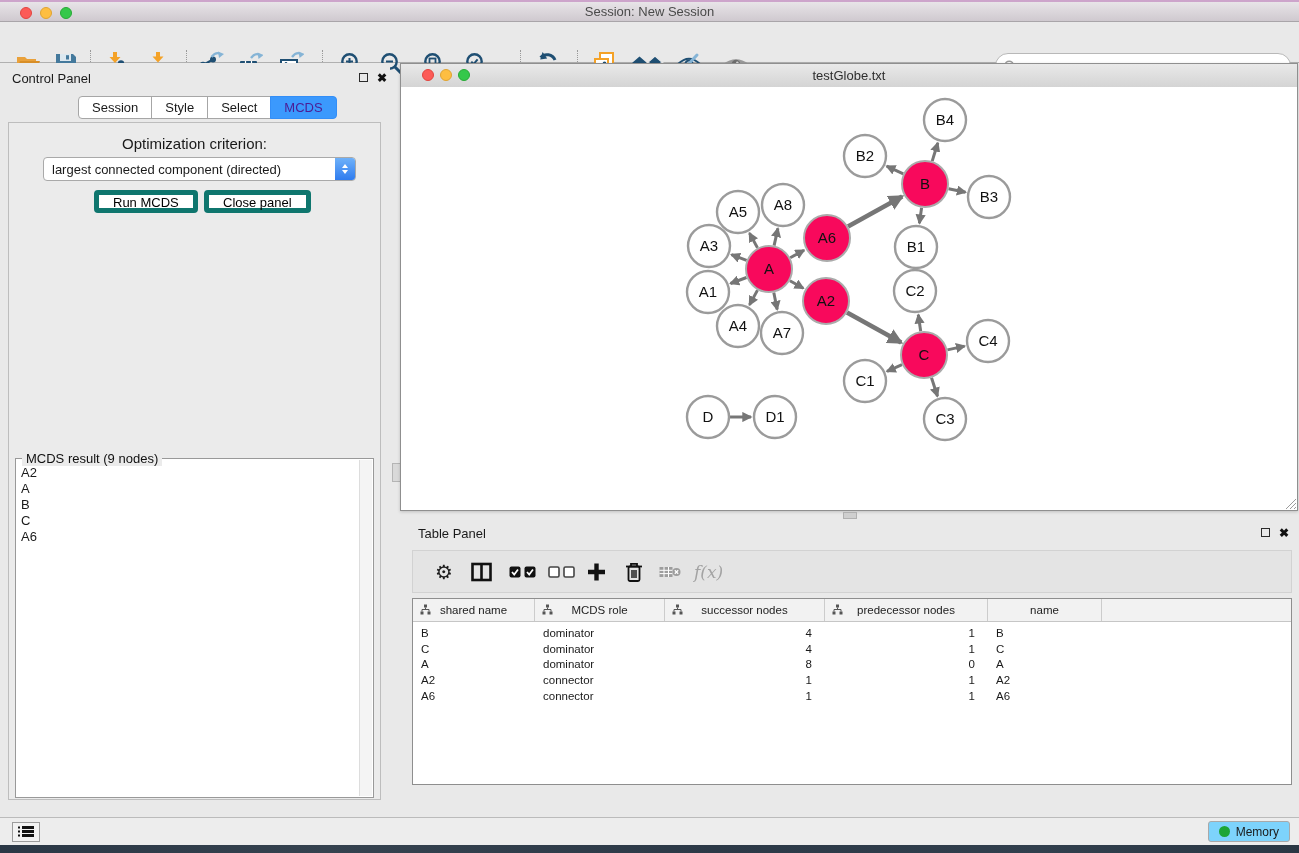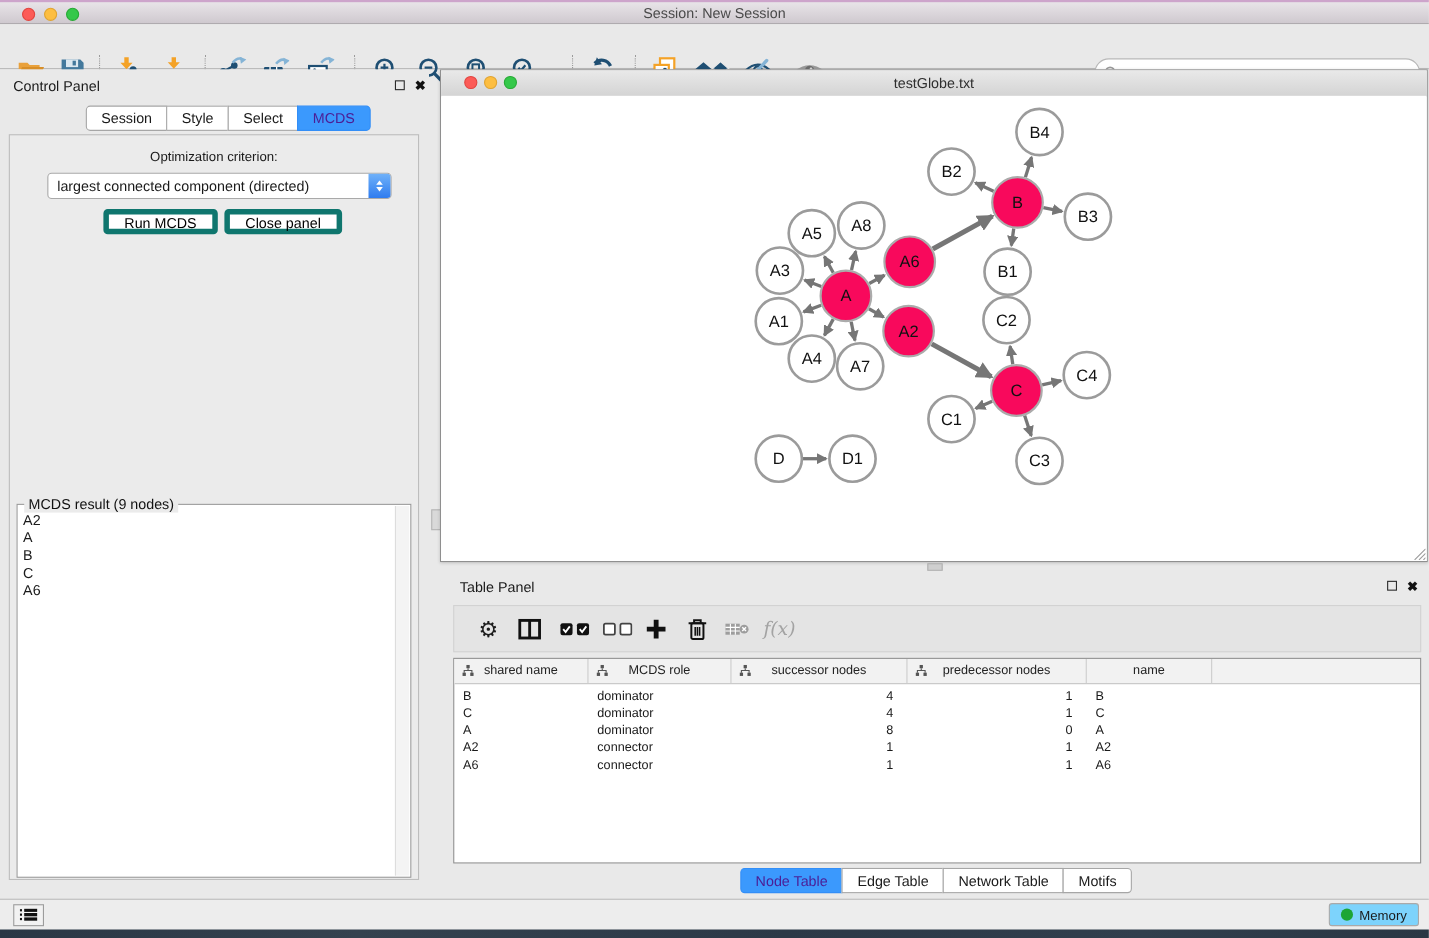--- a/index.html
+++ b/index.html
@@ -37,21 +37,21 @@
     box-sizing:border-box;cursor:pointer;}
   .close-icon{position:absolute;font-size:12px;font-weight:bold;color:#111;cursor:pointer;line-height:12px;}
   .seg-tabs{position:absolute;display:flex;}
   .seg-tab{padding:0 13px;height:21px;line-height:21px;background:#fff;
     border:1px solid #a6a6a6;margin-left:-1px;font-size:13px;cursor:pointer;white-space:nowrap;}
   .seg-tab:first-child{border-radius:4px 0 0 4px;margin-left:0;}
   .seg-tab:last-child{border-radius:0 4px 4px 0;}
   .seg-tab.active{background:#3b99fd;border-color:#338ef7;color:#4c1d95;}
   #cp-content{position:absolute;left:8px;top:59px;width:373px;height:678px;
     background:#ebebeb;border:1px solid #bdbdbd;box-sizing:border-box;}
-  #opt-label{position:absolute;left:0;right:0;top:12px;text-align:center;font-size:12px;}
+  #opt-label{position:absolute;left:0;right:0;top:12px;text-align:center;font-size:15px;}
   #criterion-select{position:absolute;left:34px;top:34px;width:313px;height:24px;background:#fff;
     border:1px solid #a9a9a9;border-radius:4px;box-sizing:border-box;display:flex;
     align-items:center;cursor:pointer;}
   #criterion-select .sel-text{flex:1;font-size:13px;padding-left:8px;white-space:nowrap;}
   #criterion-select .stepper{width:20px;align-self:stretch;border-radius:0 3px 3px 0;
     background:linear-gradient(#6fb1f9,#2f7cef);display:flex;flex-direction:column;
     align-items:center;justify-content:center;gap:2px;}
   .tri-up{width:0;height:0;border-left:3.5px solid transparent;border-right:3.5px solid transparent;
     border-bottom:4.5px solid #fff;}
   .tri-down{width:0;height:0;border-left:3.5px solid transparent;border-right:3.5px solid transparent;
@@ -527,28 +527,20 @@
             <div class="td cell-left">A6</div>
             <div class="td cell-left">connector</div>
             <div class="td cell-num">1</div>
             <div class="td cell-num">1</div>
             <div class="td cell-left">A6</div>
             <div class="td"></div>
           </div>
         </div>
     </div>
 
-    <div id="tp-tabs-row">
-      <div id="tp-tabs" class="seg-tabs" style="position:static">
-          <div class="seg-tab active">Node Table</div>
-          <div class="seg-tab">Edge Table</div>
-          <div class="seg-tab">Network Table</div>
-          <div class="seg-tab">Motifs</div>
-        </div>
-    </div>
   </div>
 
   <div id="status-bar" class="abs">
     <div id="list-btn">
       <svg width="16" height="12" viewBox="0 0 16 12">
         <rect x="0" y="0.5" width="2" height="2" fill="#111"></rect>
           <rect x="4" y="0" width="12" height="3" fill="#111"></rect>
         <rect x="0" y="4.5" width="2" height="2" fill="#111"></rect>
           <rect x="4" y="4" width="12" height="3" fill="#111"></rect>
         <rect x="0" y="8.5" width="2" height="2" fill="#111"></rect>

